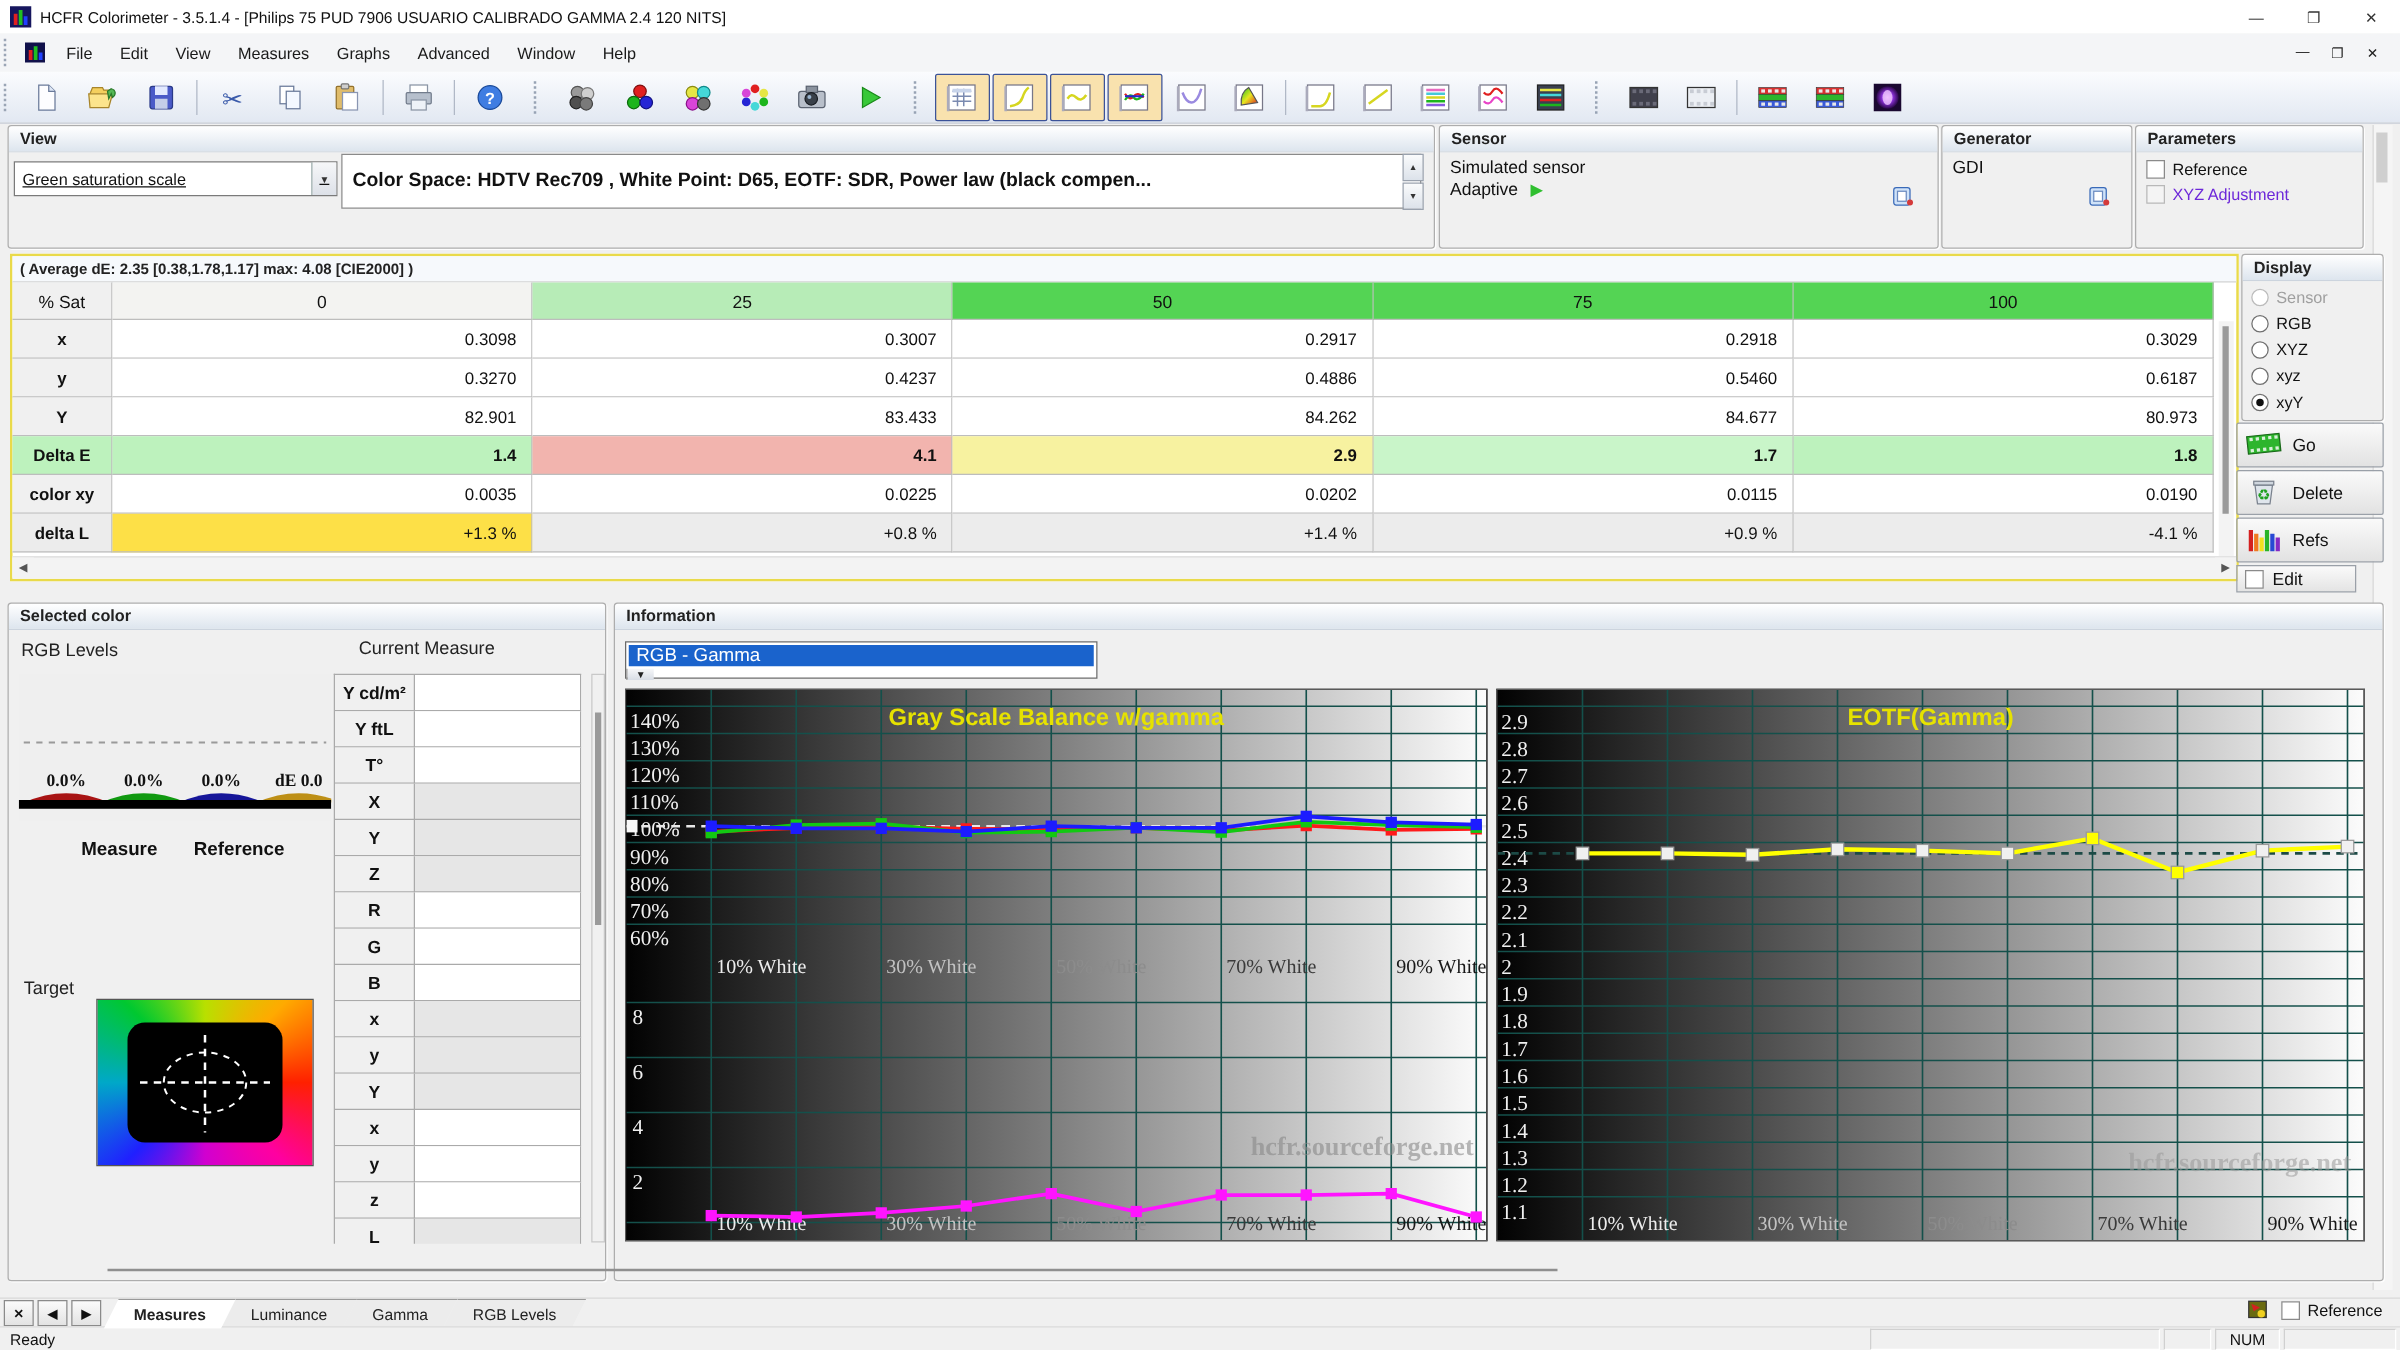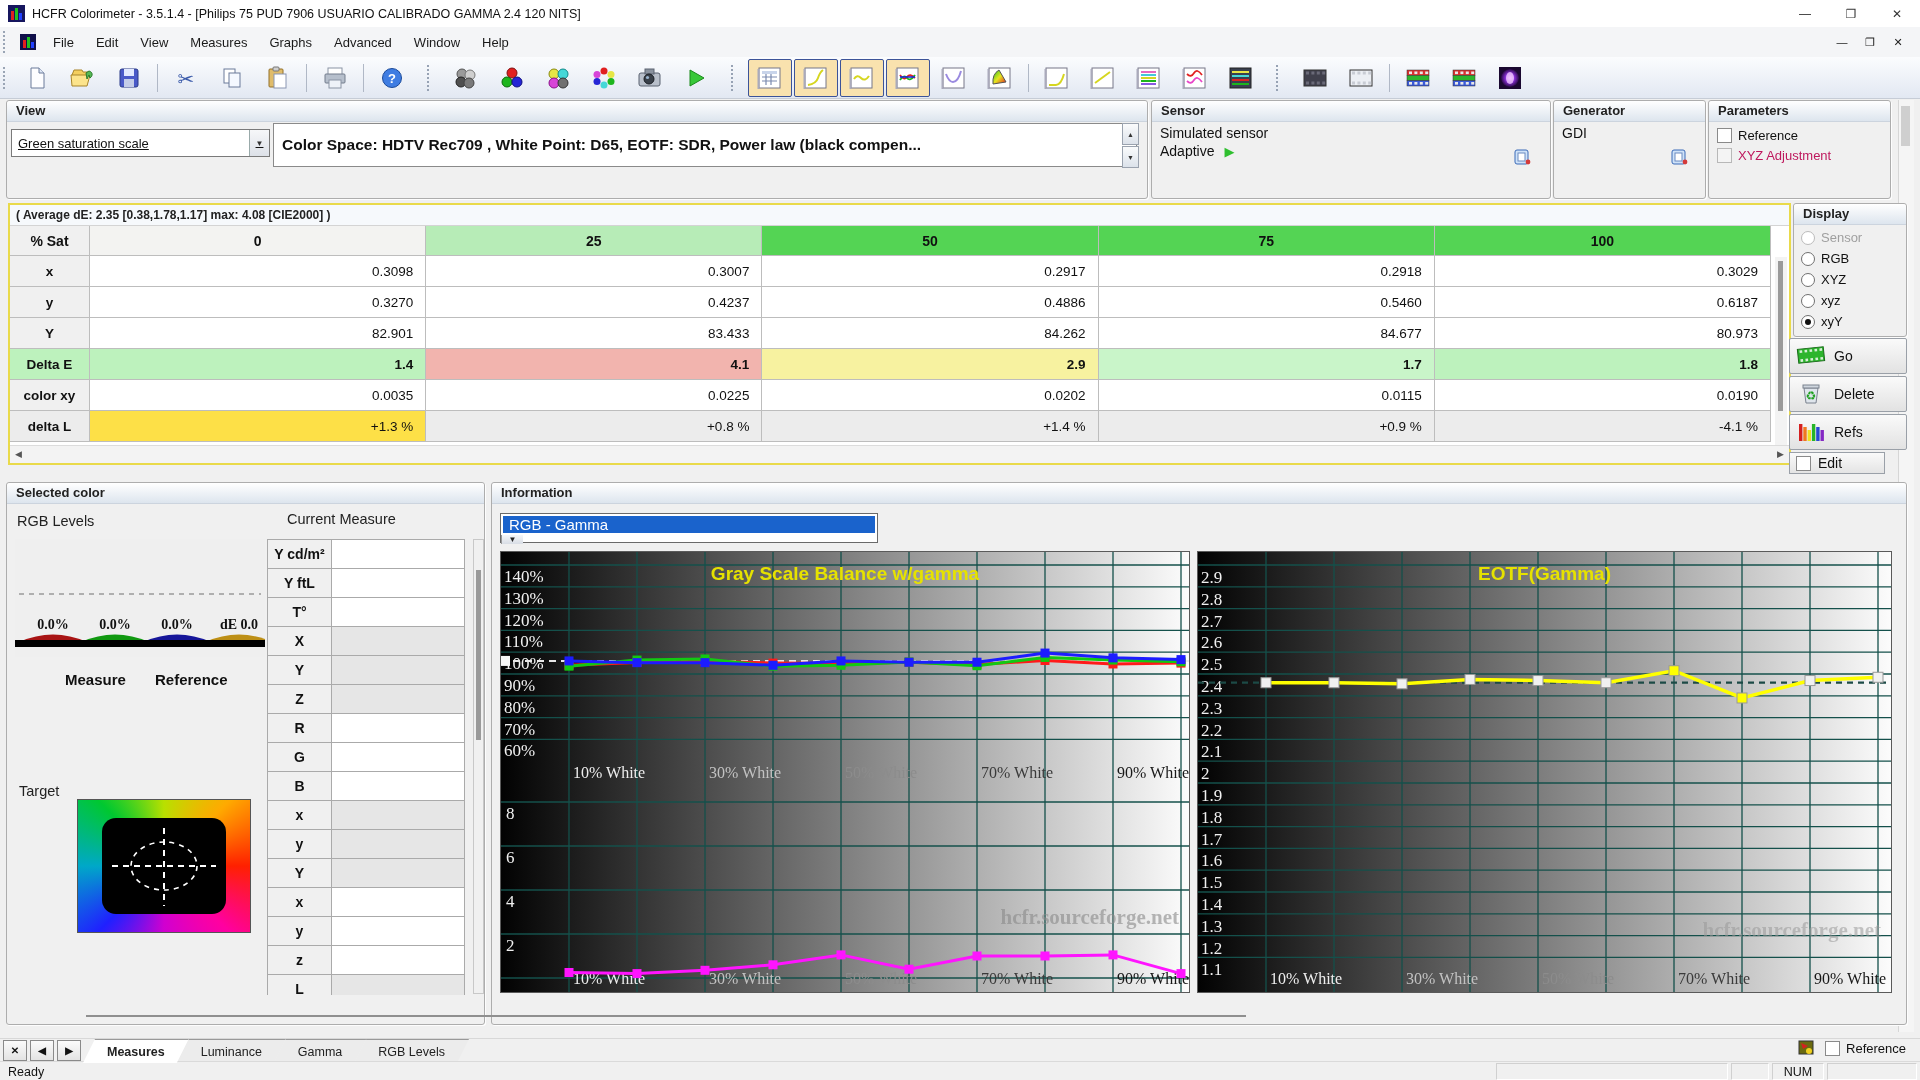--- a/index.html
+++ b/index.html
@@ -34,28 +34,28 @@
   .combo{position:absolute;background:#fff;border:1px solid #7a7a7a;display:flex;align-items:center;}
   .combo .val{flex:1;padding:0 6px;white-space:nowrap;overflow:hidden;}
   .combo .arrow{width:19px;align-self:stretch;background:linear-gradient(#f6f7f9,#dde1e8);border-left:1px solid #9aa;display:flex;align-items:center;justify-content:center;font-size:8px;color:#333;}
   .cs-box{position:absolute;background:#fff;border:1px solid #8a8a8a;display:flex;align-items:center;font-weight:bold;font-size:15.5px;padding:0 8px;white-space:nowrap;overflow:hidden;}
   .spinner{position:absolute;width:17px;display:flex;flex-direction:column;gap:1px;}
   .spin-btn{height:20px;background:linear-gradient(#fafbfc,#dcе2ea);background:linear-gradient(#fafbfc,#dce2ea);border:1px solid #9aa2ae;display:flex;align-items:center;justify-content:center;font-size:7px;color:#333;}
   .cfg-btn{position:absolute;width:22px;height:20px;display:flex;align-items:center;justify-content:center;}
   .play-glyph{color:#2fbf2f;font-size:13px;margin-left:10px;}
   .checkline{display:flex;align-items:center;gap:6px;height:20px;padding-left:8px;}
   .cbox{width:13px;height:13px;background:#fff;border:1px solid #8a8a8a;}
-  .checkline.dis{color:#be185d;}
+  .checkline.dis{color:#6d28d9;}
   .checkline.dis .cbox{border-color:#b8b8b8;background:#f4f4f4;}
   
   .measures{position:absolute;left:8px;top:203px;width:1779px;height:258px;background:#fff;border:2px solid #e9da4a;}
   .m-caption{height:20px;line-height:20px;font-weight:bold;font-size:12px;background:#f6f9fc;border-bottom:1px solid #d4d4d4;padding-left:6px;color:#222;}
   .m-grid{display:grid;grid-template-columns:80px repeat(5,1fr);margin-right:18px;}
   .m-cell{border-right:1px solid #bdbdbd;border-bottom:1px solid #bdbdbd;display:flex;align-items:center;box-sizing:border-box;font-size:13.5px;}
-  .m-head{height:30px;font-weight:bold;font-size:14px;justify-content:center;}
+  .m-head{height:30px;font-weight:normal;font-size:14px;justify-content:center;}
   .m-label{height:31px;font-weight:bold;background:#f0f0f0;justify-content:center;}
   .m-val{height:31px;justify-content:flex-end;padding-right:12px;background:#fff;}
   .m-vscroll{position:absolute;right:2px;top:52px;width:12px;height:188px;background:#f3f3f3;}
   .m-vscroll .thumb{position:absolute;left:3px;top:4px;width:5px;height:150px;background:#9a9a9a;}
   .m-hscroll{position:absolute;left:0;bottom:0;width:100%;height:17px;background:#f3f3f3;border-top:1px solid #dcdcdc;display:flex;justify-content:space-between;}
   .sc-btn{width:17px;height:16px;display:flex;align-items:center;justify-content:center;font-size:9px;color:#555;background:#f3f3f3;}
   
   .radio-row{display:flex;align-items:center;gap:6px;height:21px;padding-left:7px;}
   .radio{width:12px;height:12px;border-radius:50%;border:1px solid #707070;background:#fff;position:relative;}
   .radio.sel:after{content:"";position:absolute;left:3px;top:3px;width:6px;height:6px;border-radius:50%;background:#111;}

